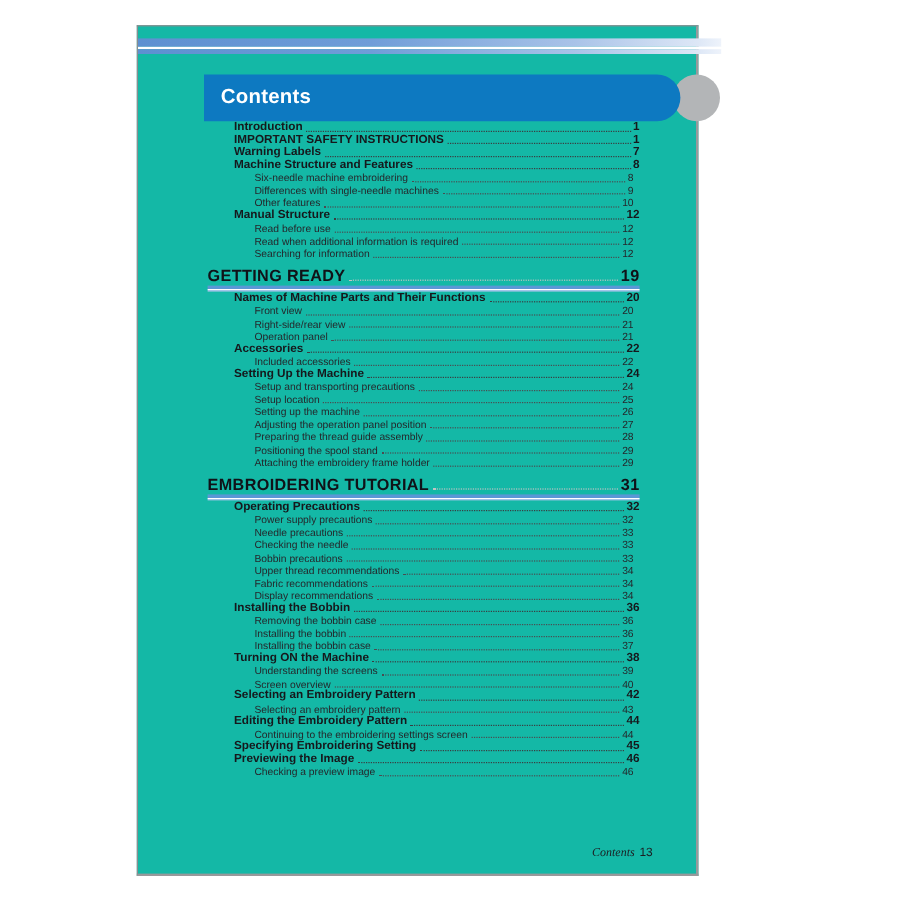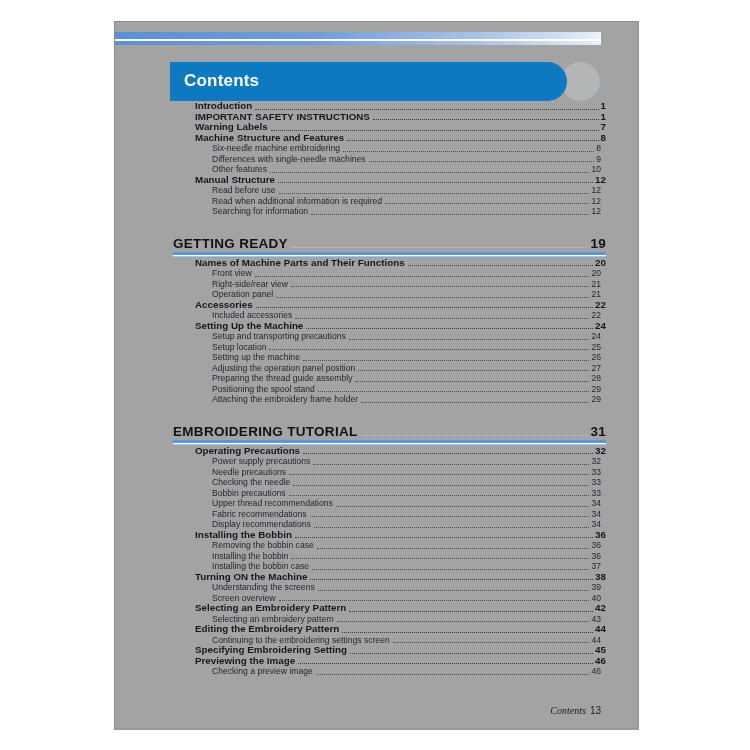--- a/index.html
+++ b/index.html
@@ -1,48 +1,48 @@
 <!DOCTYPE html>
 <html><head>
 <meta charset="utf-8">
 <style>
   html,body { margin:0; padding:0; }
   body {
     width:750px; height:750px; background:#ffffff; position:relative;
     font-family:"Liberation Sans", sans-serif; overflow:hidden;
   }
   .page {
-    position:absolute; left:114px; top:21px; width:525px; height:709px;
-    background:#a3a3a3; box-sizing:border-box;
+    position:absolute; left:114px; top:21px; width:468px; height:709px;
+    background:#14b8a6; box-sizing:border-box;
     border:1px solid #8a8c8f; border-right:2px solid #97999b; border-bottom:2px solid #97999b;
   }
   
   .stripes { position:absolute; left:0; top:10px; width:486px; }
   .stripe-a { height:7px;
     background:linear-gradient(to right,#5d90d1 0%,#6f9dd8 40%,#a9c3e8 75%,#dde7f6 96%,#eef3fb 100%); }
   .stripe-gap { height:2px; background:#ffffff; }
   .stripe-b { height:4px;
     background:linear-gradient(to right,#5d90d1 0%,#6f9dd8 40%,#a9c3e8 75%,#dde7f6 96%,#eef3fb 100%); }
   
   .title-wrap { position:absolute; left:55px; top:40px; width:440px; height:39px; }
   .gray-circle { position:absolute; left:391px; top:0; width:39px; height:39px;
     border-radius:50%; background:#b3b5b7; }
   .title-bar { position:absolute; left:0; top:0; width:397px; height:39px;
     background:#0d79c1; border-radius:0 19.5px 19.5px 0; box-sizing:border-box;
     color:#ffffff; font-weight:bold; font-size:17px; line-height:38px; padding-left:14px;
     letter-spacing:0.2px; }
   
-  .toc { position:absolute; left:0; top:79px; right:0; padding-right:31px; }
+  .toc { position:absolute; left:0; top:79px; right:16px; padding-right:31px; }
   .row { display:flex; align-items:flex-end; line-height:10.5px; color:#16181c; }
   .row.l1 { padding-left:80px; font-weight:bold; font-size:9.8px; }
   .row.l2 { padding-left:97px; font-size:8.6px; color:#25272b; padding-right:5px;justify-content:space-between; }
   .lbl, .pnum { white-space:nowrap; }
   .leader { flex:1; border-bottom:1.3px dotted #3a3c40; margin:0 2px 2px 3px; min-width:8px; }
   .row.l2 .leader { border-bottom:1px dotted #4a4c50; }
-  .sec-head { display:flex; align-items:flex-end; padding-left:58px; margin-top:19px;
+  .sec-head { display:flex; align-items:flex-end; padding-left:58px; margin-top:5px;
     font-weight:bold; font-size:13.5px; line-height:16px; color:#101218; letter-spacing:0.3px; }
   .sec-head .leader { border-bottom:1px dotted #c3c3c3; margin-bottom:4px; }
   .sec-rule { margin-left:58px; height:5px; margin-bottom:1px;
     background:linear-gradient(to bottom,#5b97d6 0,#5b97d6 3px,#ffffff 3px,#ffffff 4px,#a3c4e9 4px,#a3c4e9 5px); }
   
   .footer { position:absolute; right:36px; bottom:12px; font-size:10px; color:#1c1e22; }
   .footer .f-label { font-family:"Liberation Serif", serif; font-style:italic; }
   .footer .f-num { font-family:"Liberation Sans", sans-serif; margin-left:4px; }
 </style>
 </head>

